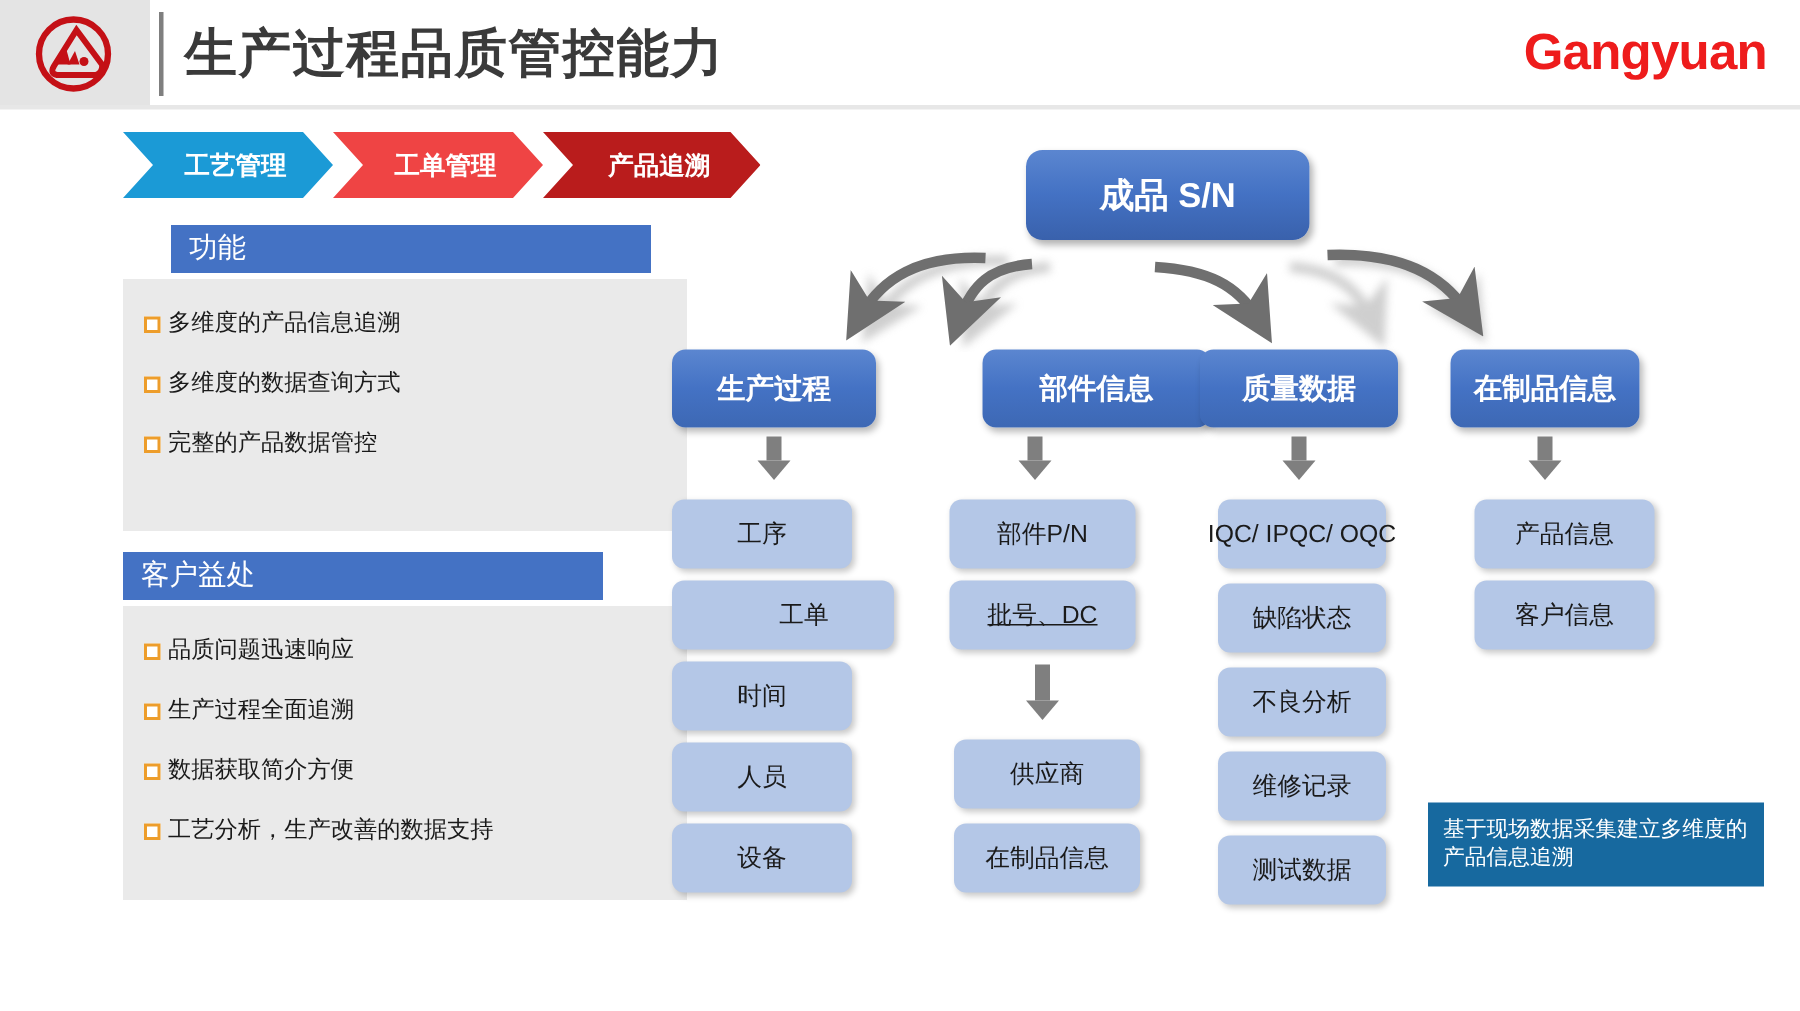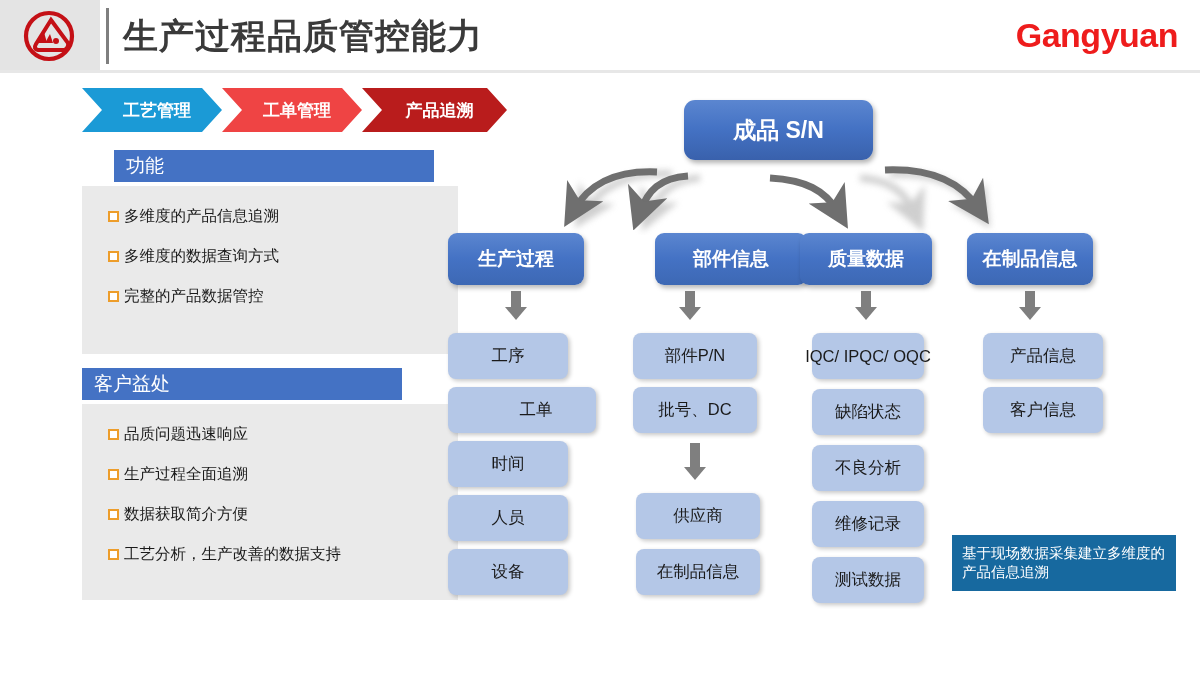--- a/index.html
+++ b/index.html
@@ -39,21 +39,21 @@
   .chev span{padding-left:10px;}
 
   
   .sec-bar{
     position:absolute;left:82px;width:320px;height:32px;background:#4472c4;
     color:#ffffff;font-size:19px;line-height:32px;padding-left:12px;
     box-sizing:border-box;white-space:nowrap;
   }
   .sec-body{
     position:absolute;left:82px;width:376px;background:#eaeaea;
-    box-sizing:border-box;padding:20px 0 0 26px;
+    box-sizing:border-box;padding:20px 0 0 14px;
   }
   .bullet-row{display:flex;align-items:flex-start;margin-bottom:21px;}
   .bullet-sq{
     width:11px;height:11px;border:2px solid #ed9d2b;background:#ffffff;
     margin-top:5px;flex:0 0 auto;box-sizing:border-box;
   }
   .bullet-tx{font-size:15.5px;color:#1a1a1a;margin-left:5px;line-height:19px;white-space:nowrap;}
 
   #sec-func-bar{top:150px;margin-left:32px;}
   #sec-func-body{top:186px;height:168px;}
@@ -203,21 +203,21 @@
   <div class="item-box" style="left:448px;top:441px;width:120px;">时间</div>
   <div class="item-box" style="left:448px;top:495px;width:120px;">人员</div>
   <div class="item-box" style="left:448px;top:549px;width:120px;">设备</div>
 
   <div class="col-head" style="left:655px;width:152px;">部件信息</div>
   <div class="arrow-down" style="left:679px;top:291px;">
     <div class="shaft" style="height:16px;"></div>
       <div class="head"></div>
   </div>
   <div class="item-box" style="left:633px;top:333px;width:124px;">部件P/N</div>
-  <div class="item-box" style="left:633px;top:387px;width:124px;">批号、DC</div>
+  <div class="item-box" style="left:633px;top:387px;width:124px;text-decoration:underline;">批号、DC</div>
   <div class="arrow-down" style="left:684px;top:443px;">
     <div class="shaft" style="height:24px;"></div>
       <div class="head"></div>
   </div>
   <div class="item-box" style="left:636px;top:493px;width:124px;">供应商</div>
   <div class="item-box" style="left:636px;top:549px;width:124px;">在制品信息</div>
 
   <div class="col-head" style="left:800px;width:132px;">质量数据</div>
   <div class="arrow-down" style="left:855px;top:291px;">
     <div class="shaft" style="height:16px;"></div>

